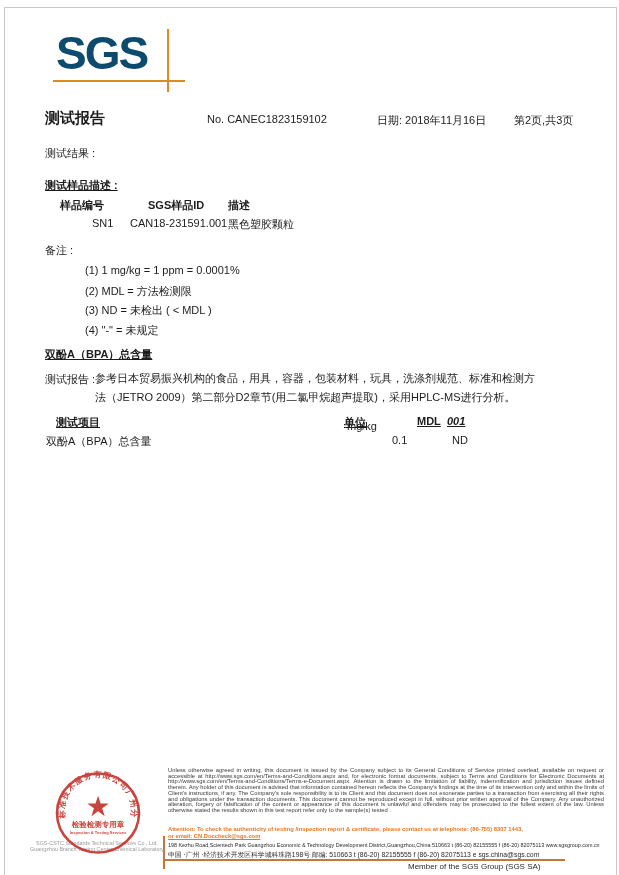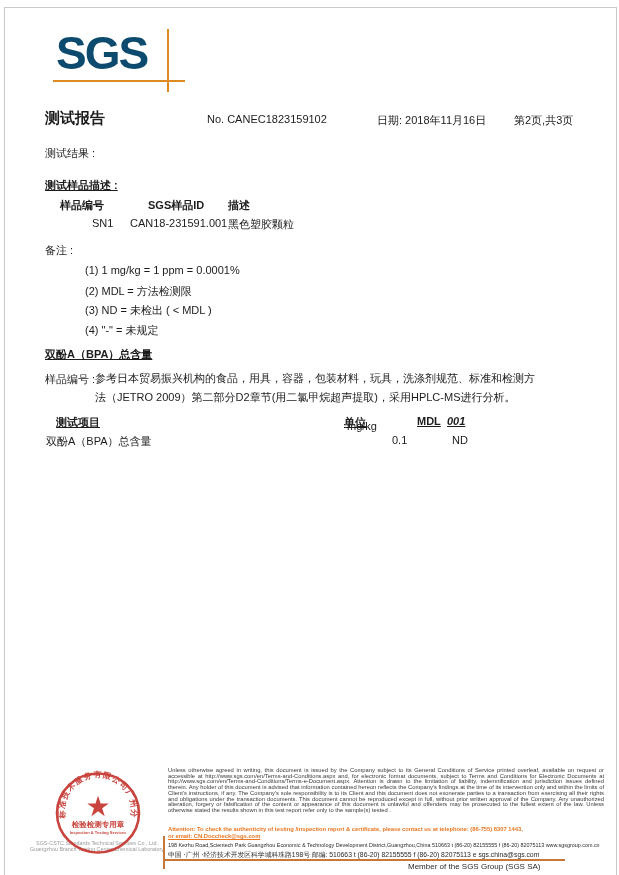--- a/index.html
+++ b/index.html
@@ -51,21 +51,21 @@
 <div class="abs body-txt" style="left:130px;top:217px;">CAN18-231591.001</div>
 <div class="abs body-txt" style="left:228px;top:217px;">黑色塑胶颗粒</div>
 
 <div class="abs body-txt" style="left:45px;top:243px;">备注 :</div>
 <div class="abs body-txt" style="left:85px;top:264px;">(1) 1 mg/kg = 1 ppm = 0.0001%</div>
 <div class="abs body-txt" style="left:85px;top:284px;">(2) MDL = 方法检测限</div>
 <div class="abs body-txt" style="left:85px;top:303px;text-align:right;">(3) ND = 未检出 ( &lt; MDL )</div>
 <div class="abs body-txt" style="left:85px;top:323px;">(4) "-" = 未规定</div>
 
 <div class="abs body-txt bold und" style="left:45px;top:347px;">双酚A（BPA）总含量</div>
-<div class="abs body-txt" style="left:45px;top:372px;">样品编号 :</div>
+<div class="abs body-txt" style="left:45px;top:372px;">测试报告 :</div>
 <div class="abs body-txt" style="left:95px;top:371px;">参考日本贸易振兴机构的食品，用具，容器，包装材料，玩具，洗涤剂规范、标准和检测方</div>
 <div class="abs body-txt" style="left:95px;top:390px;">法（JETRO 2009）第二部分D2章节(用二氯甲烷超声提取)，采用HPLC-MS进行分析。</div>
 
 <div class="abs body-txt bold und" style="left:56px;top:415px;">测试项目</div>
 <div class="abs body-txt bold und" style="left:344px;top:415px;">单位</div>
 <div class="abs body-txt bold und" style="left:397px;top:415px;padding-left:20px;">MDL</div>
 <div class="abs body-txt bold und ital" style="left:447px;top:415px;">001</div>
 <div class="abs body-txt" style="left:46px;top:434px;">双酚A（BPA）总含量</div>
 <div class="abs body-txt" style="left:347px;top:420px;">mg/kg</div>
 <div class="abs body-txt" style="left:392px;top:434px;">0.1</div>

